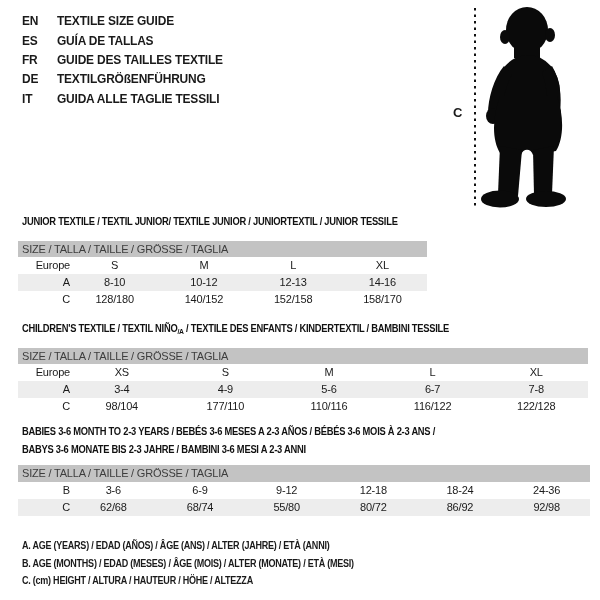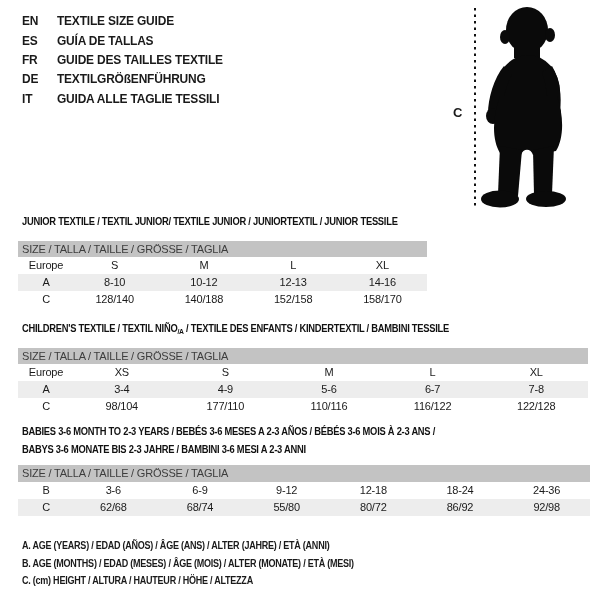--- a/index.html
+++ b/index.html
@@ -23,21 +23,21 @@
     white-space:nowrap;transform:scaleX(0.85);transform-origin:0 50%;color:#111;
   }
   .sec-title .line{display:block;line-height:17.5px;}
   .subsc{font-size:8px;vertical-align:-2px;}
   
   table.tbl{position:absolute;border-collapse:collapse;table-layout:fixed;}
   table.tbl td{
     padding:0;margin:0;font-size:11px;letter-spacing:-0.2px;color:var(--text,#1a1a1a);
     text-align:center;vertical-align:middle;height:17px;line-height:17px;white-space:nowrap;overflow:hidden;
   }
-  table.tbl td.lbl{text-align:center;padding-left:4px;}
+  table.tbl td.lbl{text-align:right;padding-left:4px;}
   tr.band-row td{
     background:var(--band-bg,#c3c3c3);color:var(--band-text,#3d3d3d);
     text-align:left;padding-left:4px;height:16px;line-height:16px;
   }
   tr.r-alt td{background:var(--row-alt,#ededed);}
   .tbl-babies td{height:18px;line-height:18px;}
   .tbl-babies tr.band-row td{height:17px;line-height:17px;}
   col.c-lbl{width:52px;}
   
   .legend{position:absolute;left:22px;top:537px;transform:scaleX(0.82);transform-origin:0 0;}
@@ -118,22 +118,22 @@
       </tr>
       <tr class="r-alt">
         <td class="lbl">A</td>
         <td>8-10</td>
         <td>10-12</td>
         <td>12-13</td>
         <td>14-16</td>
       </tr>
       <tr>
         <td class="lbl">C</td>
-        <td>128/140</td>
-        <td>140/188</td>
+        <td>128/180</td>
+        <td>140/152</td>
         <td>152/158</td>
         <td>158/170</td>
       </tr>
     </tbody>
   </table>
 
   <div class="sec-title" style="top:320px;">
     <span class="line"><span>CHILDREN'S TEXTILE / TEXTIL NIÑO</span><span class="subsc">/A</span><span> / TEXTILE DES ENFANTS / KINDERTEXTIL / BAMBINI TESSILE</span></span>
   </div>
   <table class="tbl tbl-children" style="left:18px;top:348px;width:570px;">

